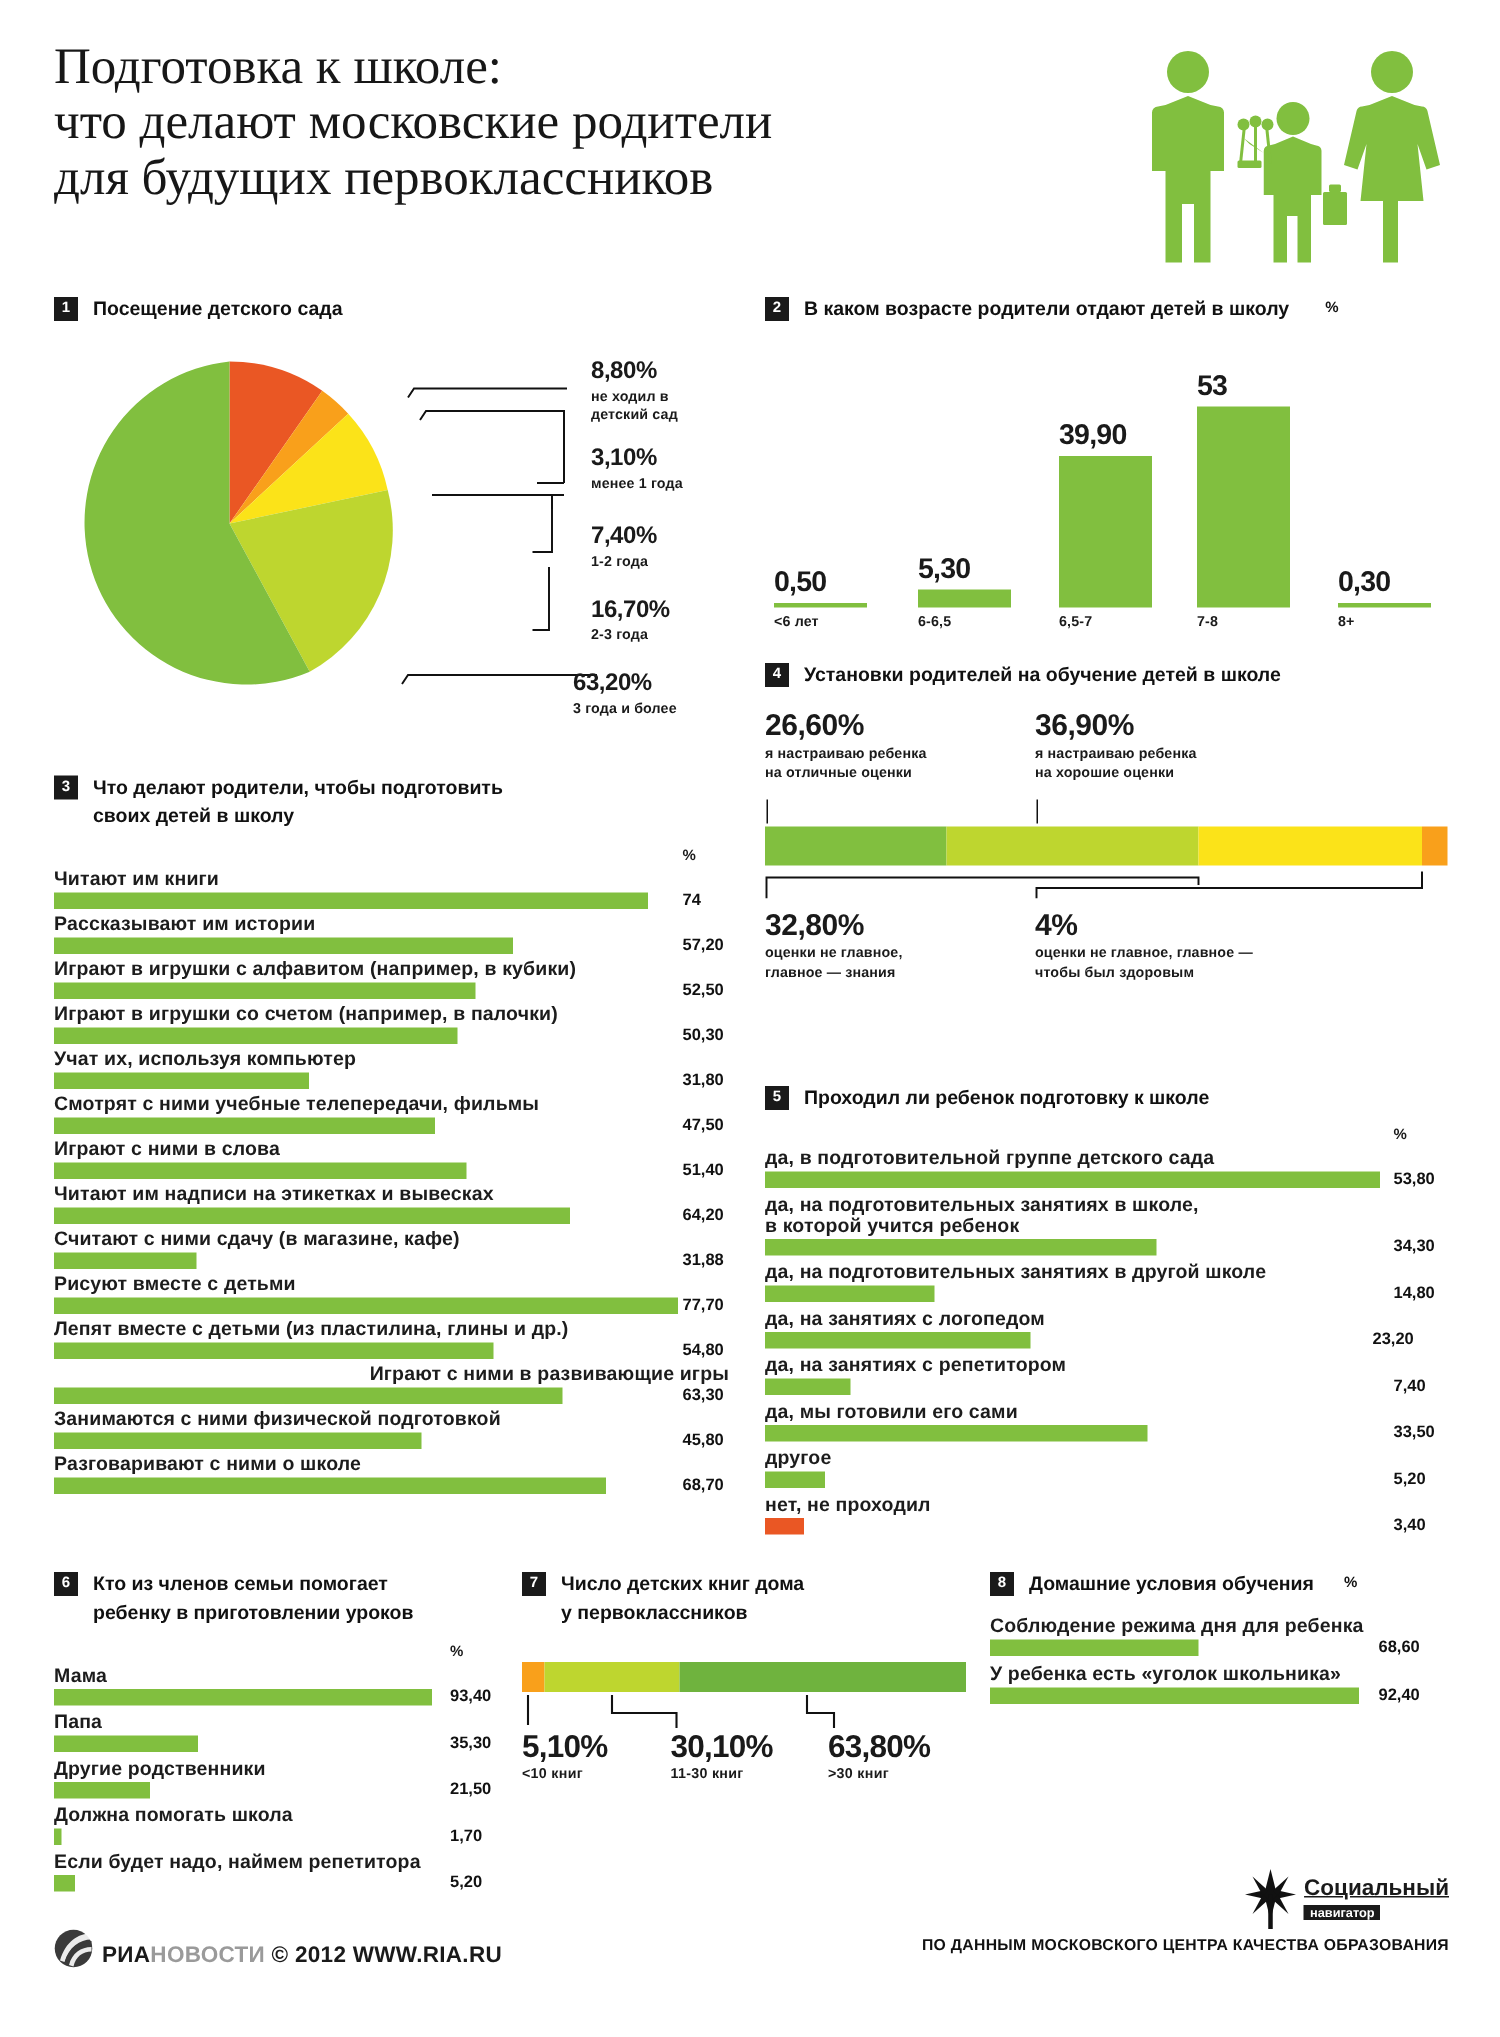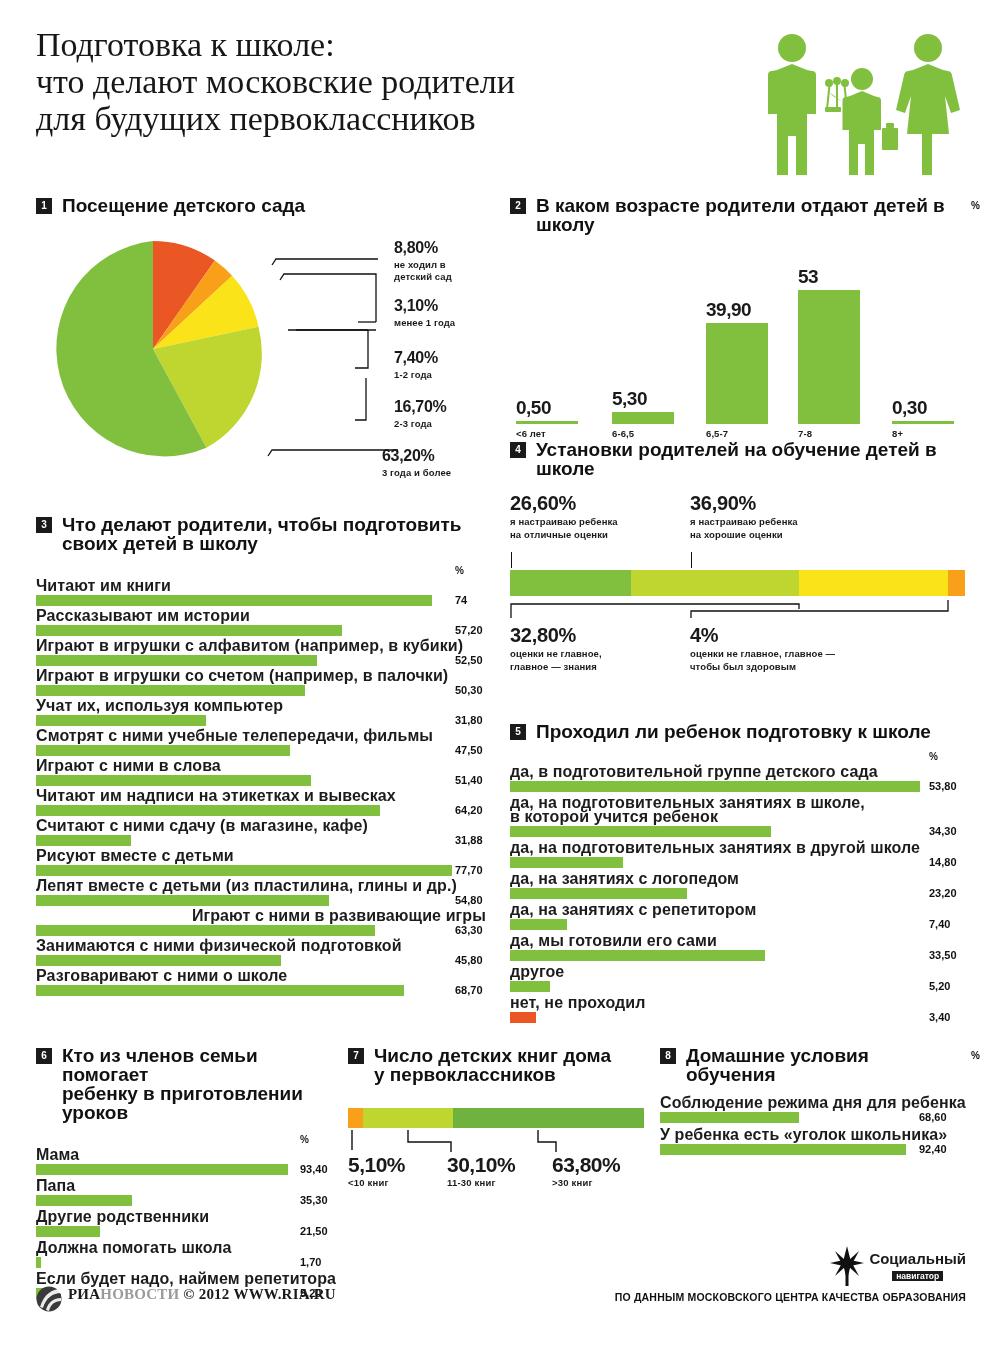--- a/index.html
+++ b/index.html
@@ -22,30 +22,30 @@
   }
   .family-icon { position: absolute; right: 5px; top: 4px; width: 200px; height: 150px; }
 
   
   .sec-head { display: flex; align-items: flex-start; gap: 10px; }
   .badge {
     width: 16px; height: 16px; background: #1a1a1a; color: #fff;
     font-size: 10px; font-weight: 700; line-height: 16px; text-align: center;
     flex: 0 0 16px; margin-top: 2px;
   }
-  .sec-title { font-size: 19px; font-weight: 700; line-height: 19px; color: #111; }
+  .sec-title { font-size: 13px; font-weight: 700; line-height: 19px; color: #111; }
   .pct-mark { font-size: 10px; font-weight: 700; color: #111; }
 
   
   .rowlist { width: 100%; }
   .rowlist .hdr { position: relative; height: 14px; }
   .rowlist .hdr .pc { position: absolute; font-size: 10px; font-weight: 700; }
   .brow { position: relative; }
   .brow .lbl {
-    font-size: 16px; font-weight: 700; color: #1c1c1c;
+    font-size: 13px; font-weight: 700; color: #1c1c1c;
     line-height: 14px; letter-spacing: .1px;
   }
   .brow .barline { position: relative; height: 11px; margin-top: 2px; }
   .brow .bar { height: 11px; background: #81bf3f; }
   .brow .bar.red { background: #ea5724; }
   .brow .val {
     position: absolute; font-size: 11px; font-weight: 700; color: #111;
     top: -1px;
   }
 
@@ -104,29 +104,29 @@
   .s7-item { position: absolute; }
   .s7-item .big { font-size: 21px; font-weight: 700; line-height: 22px; letter-spacing: -.5px; }
   .s7-item .sm { font-size: 9.5px; font-weight: 700; letter-spacing: .2px; margin-top: 1px; }
 
   
   #sec8 { position: absolute; left: 660px; top: 1046px; width: 320px; }
   #sec8 .body { margin-top: 12px; position: relative; }
 
   
   .footer { position: absolute; left: 36px; top: 1286px; width: 930px; height: 40px; }
-  .ria { display: flex; align-items: flex-start; gap: 6px; font-family: Liberation Serif, serif; }
+  .ria { display: flex; align-items: flex-end; gap: 6px; }
   .ria-text { font-size: 15px; font-weight: 700; letter-spacing: .2px; }
   .ria-text .grey { color: #9a9a9a; }
   .source {
     position: absolute; right: 0; top: 5px; font-size: 10.5px; font-weight: 700;
     letter-spacing: .2px; color: #111;
   }
   .navlogo { position: absolute; right: 0; top: -40px; display: flex; align-items: center; gap: 5px; }
-  .navlogo .txt { line-height: 1; text-align: center; }
+  .navlogo .txt { line-height: 1; text-align: left; text-decoration: underline; }
   .navlogo .t1 { font-size: 15px; font-weight: 700; }
   .navlogo .t2 { font-size: 8.5px; font-weight: 700; color: #fff; background: #1a1a1a; padding: 1px 4px; display: inline-block; margin-top: 2px; }
 </style>
 </head>
 <body>
 
 <div class="page">
 
   <div class="header">
     <div class="title">
@@ -449,21 +449,21 @@
         <div class="lbl">да, на подготовительных занятиях в другой школе</div>
         <div class="barline">
             <div class="bar" style="width:113px;"></div>
           <div class="val" style="left:419px;">14,80</div>
           </div>
       </div>
       <div class="brow" style="margin-bottom:4px;">
         <div class="lbl">да, на занятиях с логопедом</div>
         <div class="barline">
             <div class="bar" style="width:177px;"></div>
-          <div class="val" style="left:419px;">23,20</div>
+          <div class="val" style="left:405px;">23,20</div>
           </div>
       </div>
       <div class="brow" style="margin-bottom:4px;">
         <div class="lbl">да, на занятиях с репетитором</div>
         <div class="barline">
             <div class="bar" style="width:57px;"></div>
           <div class="val" style="left:419px;">7,40</div>
           </div>
       </div>
       <div class="brow" style="margin-bottom:4px;">

